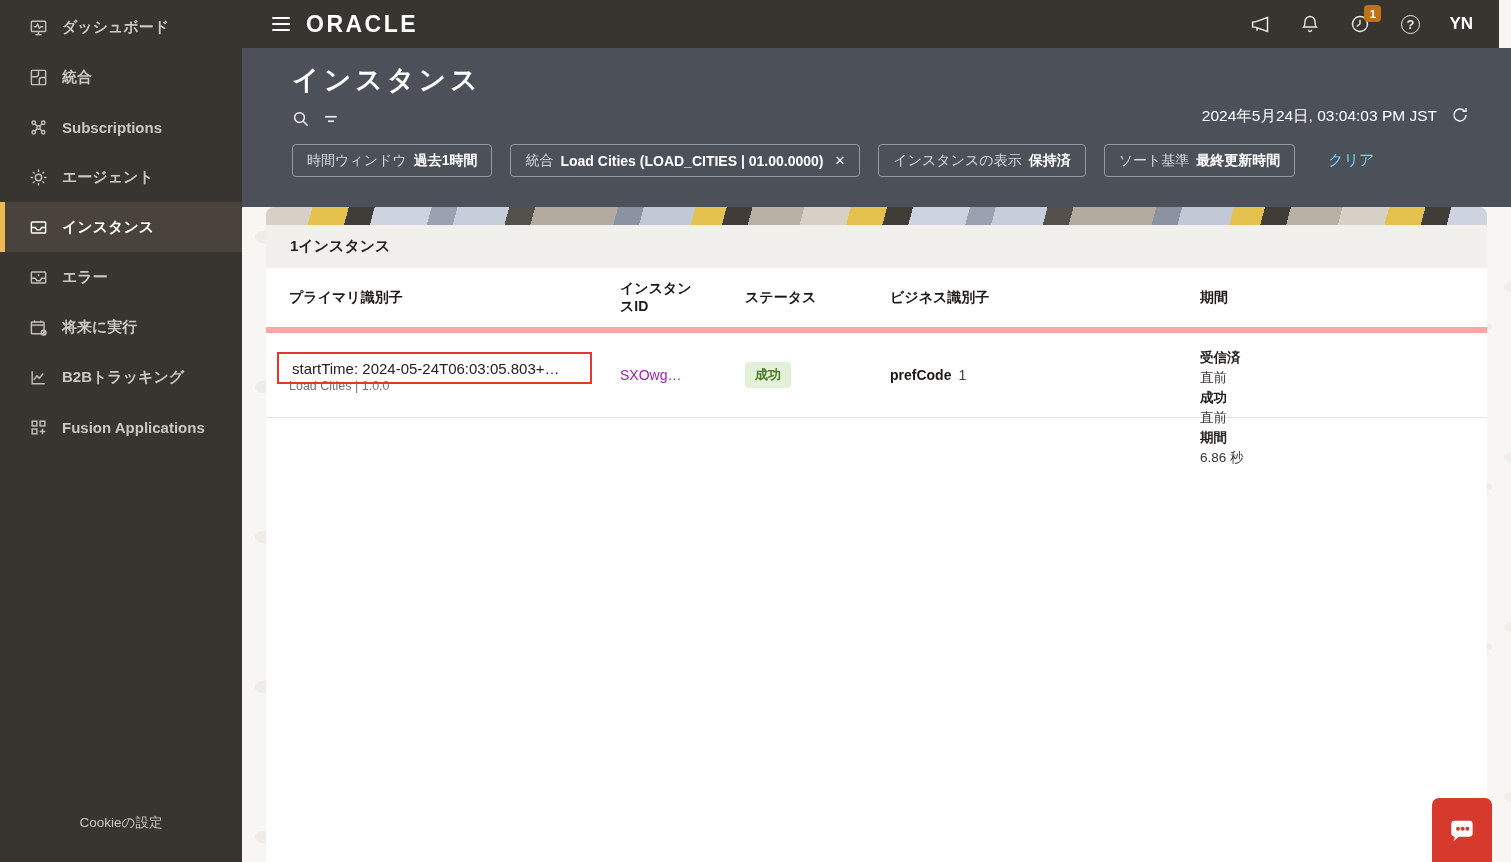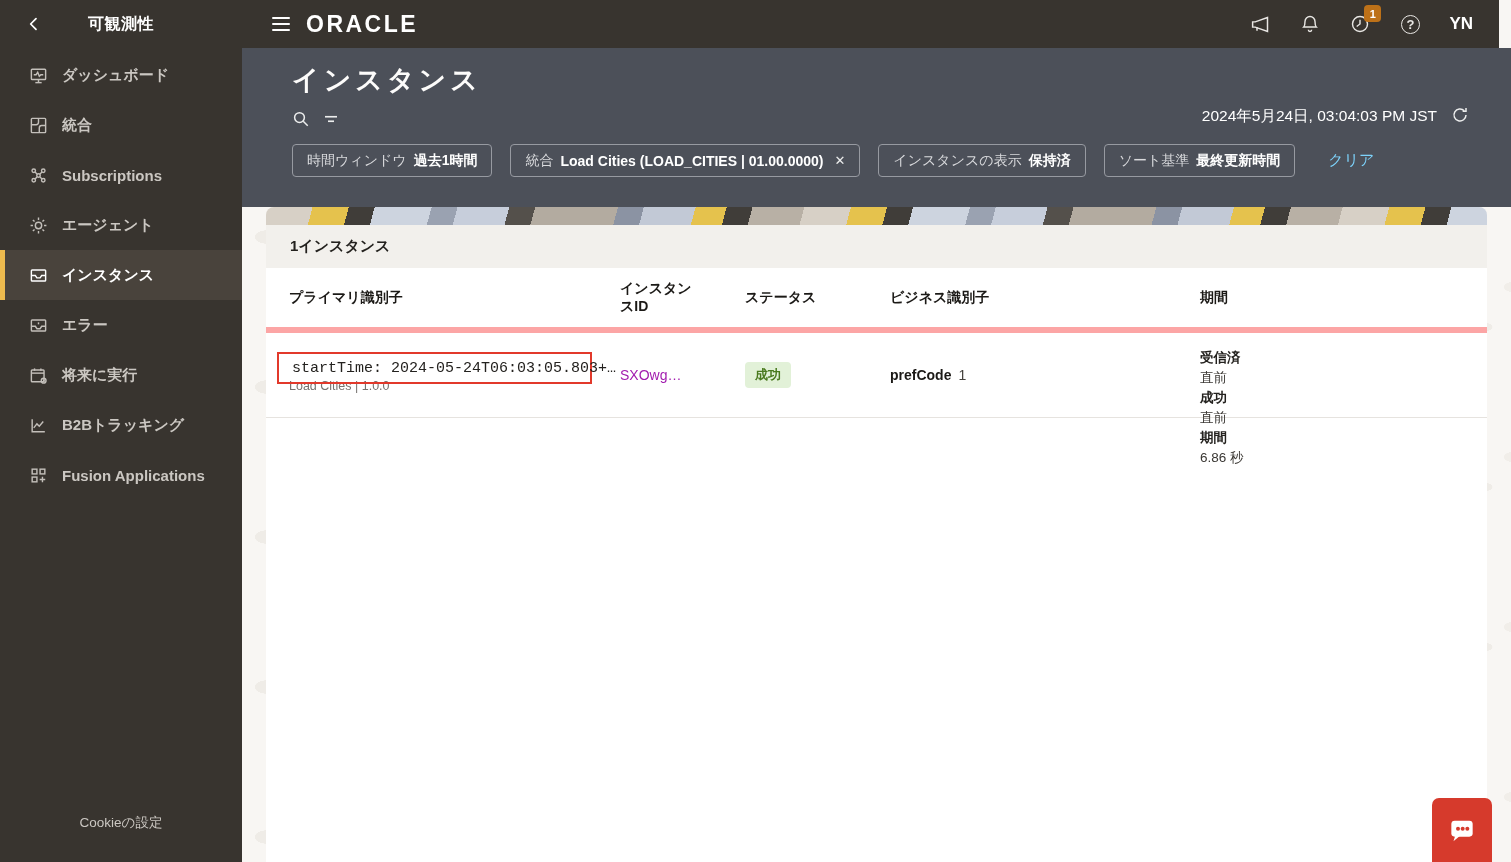--- a/index.html
+++ b/index.html
@@ -93,21 +93,21 @@
     cursor:pointer; }
   .col-primary { width:354px; padding-left:23px; }
   .col-instid  { width:125px; padding-right:40px; }
   .col-status  { width:145px; }
   .col-biz     { width:310px; }
   .col-duration{ flex:1; }
 
   .cell { display:flex; align-items:center; }
   .primary-box { position:absolute; left:11px; top:19px; width:315px; height:32px;
     border:2px solid #e2392b; display:flex; align-items:center; padding-left:13px;
-    background:transparent; z-index:2;font-family:Liberation Mono, monospace; }
+    background:transparent; z-index:2; }
   .primary-text { font-size:15px; color:#24221f; white-space:nowrap; }
   .primary-sub { position:absolute; left:23px; top:46px; font-size:12.5px; color:#767370; }
   .instid-text { font-size:14px; color:#a21caf; }
   .status-badge { background:#e2f1d8; color:#4a7a1f; font-size:13px; font-weight:bold;
     padding:4px 10px; border-radius:4px; }
   .biz-label { font-size:14px; font-weight:bold; color:#1b1916; }
   .biz-value { font-size:14px; color:#44413d; margin-left:7px; }
   .duration-grid { padding-top:15px; }
   .dur-row { display:flex; line-height:20px; font-size:13.5px;flex-direction:column; }
   .dur-label { width:84px; font-weight:bold; color:#24221f; }
@@ -117,28 +117,20 @@
   .chat-fab { position:absolute; right:19px; bottom:0; width:60px; height:64px;
     background:#d63a2c; border-radius:7px 7px 0 0; display:flex; align-items:center;
     justify-content:center; cursor:pointer; z-index:10; }
 </style>
 </head>
 <body>
 
 <div class="app">
 
   <aside class="sidebar">
-    <div class="sidebar-header">
-      <span class="back-btn">
-        <svg width="16" height="16" viewBox="0 0 24 24">
-            <polyline points="15 4 7 12 15 20" fill="none" stroke="#fff" stroke-width="2.6" stroke-linecap="round" stroke-linejoin="round"></polyline>
-          </svg>
-      </span>
-      <div class="sidebar-title">可観測性</div>
-    </div>
     <nav class="nav">
       <div class="nav-item">
         <span class="nicon">
           <svg width="19" height="19" viewBox="0 0 24 24" fill="none" stroke="currentColor" stroke-width="1.8">
               <rect x="3" y="4" width="18" height="13" rx="1"></rect>
               <polyline points="6 11 9 11 11 8 13 13 15 11 18 11"></polyline>
               <line x1="12" y1="17" x2="12" y2="21"></line>
               <line x1="8" y1="21" x2="16" y2="21"></line>
             </svg>
         </span>

